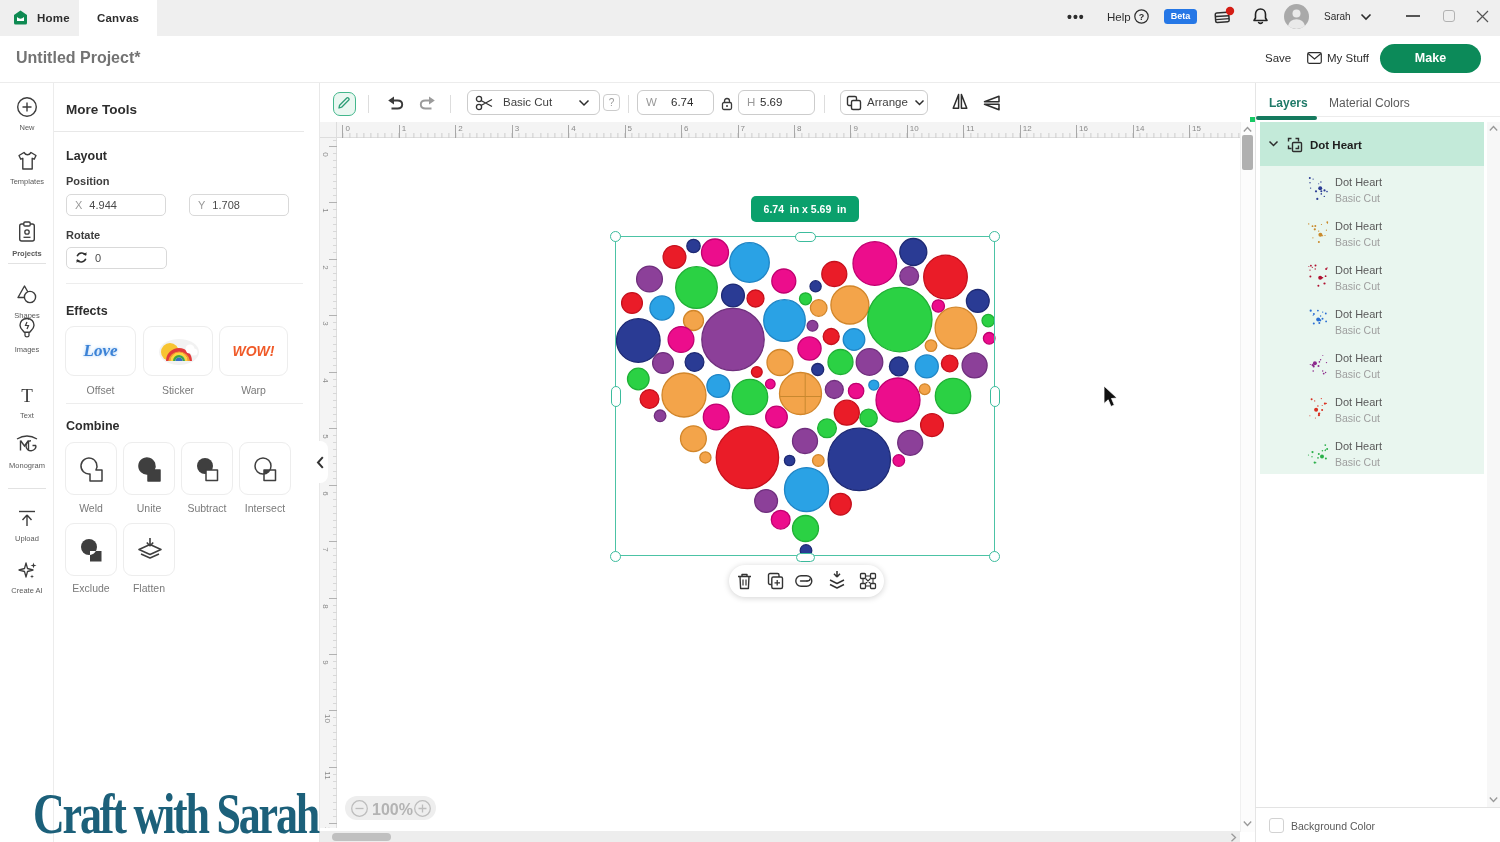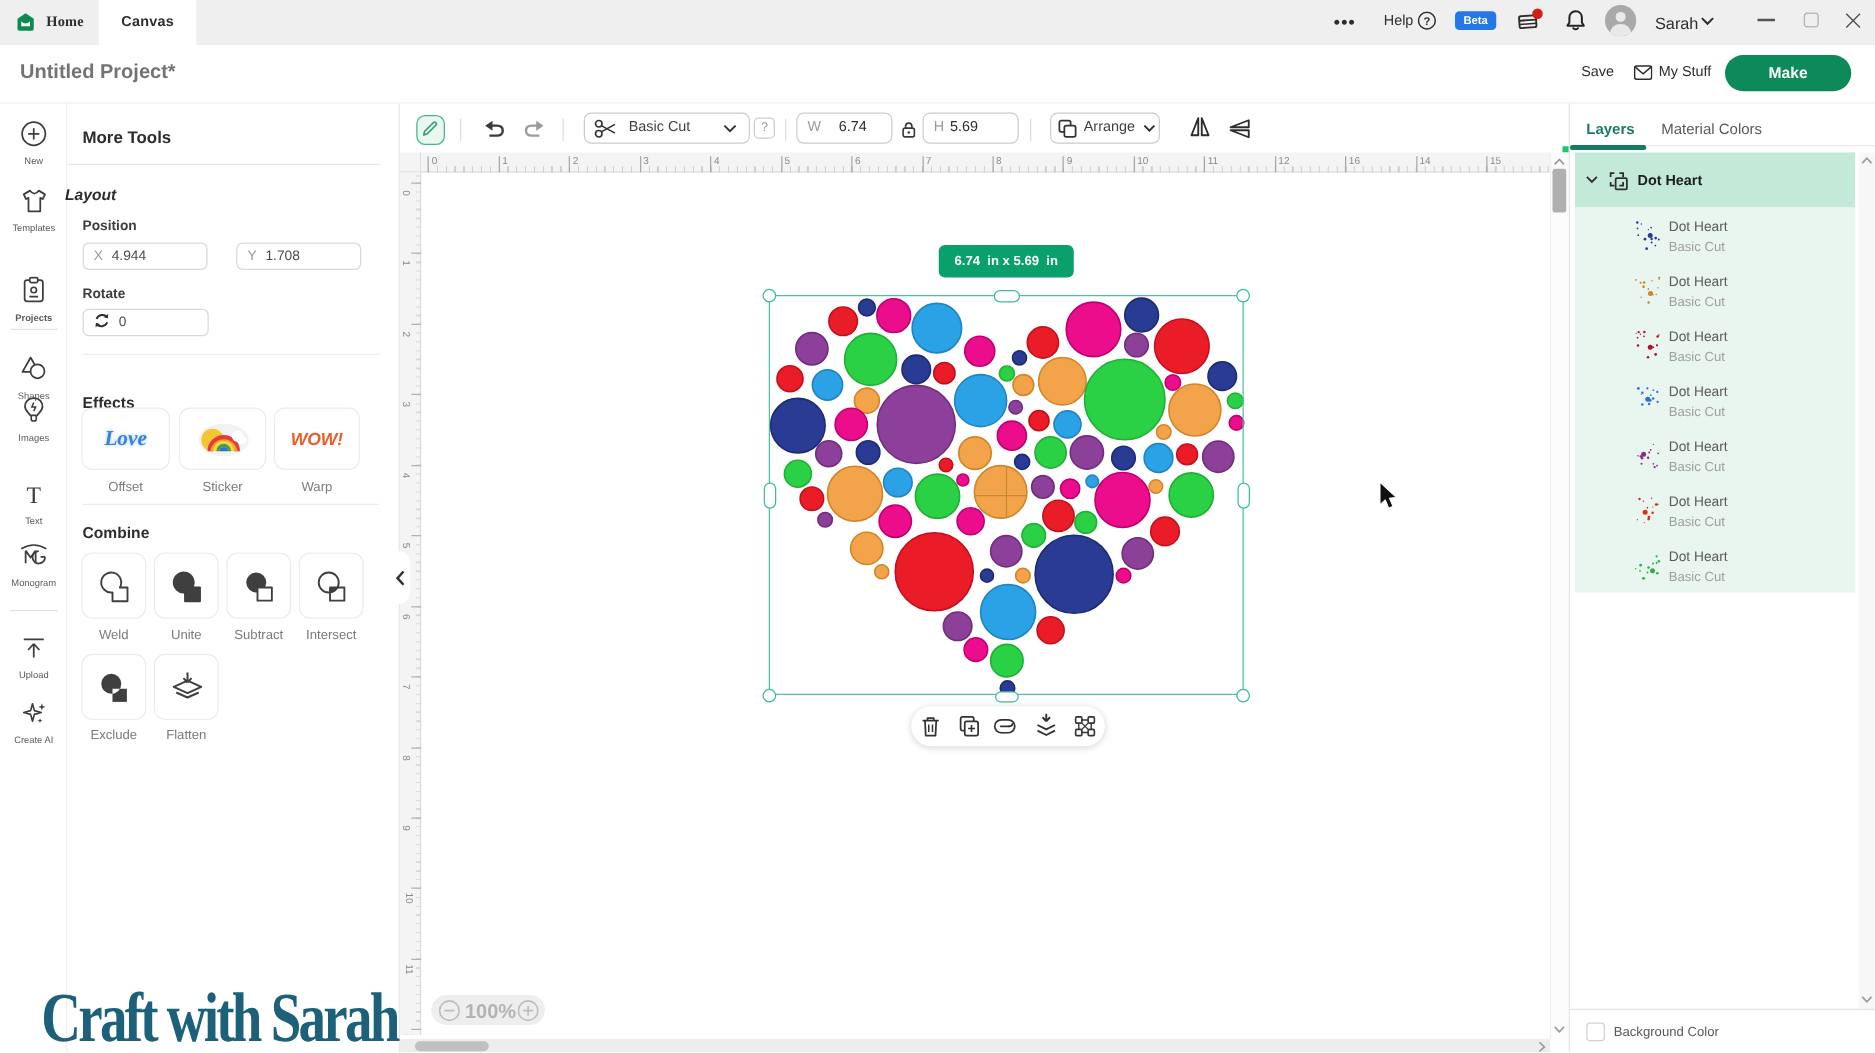--- a/index.html
+++ b/index.html
@@ -39,21 +39,21 @@
 
 #rpanel { left:1255px; top:83px; width:245px; height:759px; background:#fff; border-left:1px solid #e5e5e5; }
 
 .scrolltrack { position:absolute; background:#fbfbfb; }
 </style>
 </head>
 <body>
 
 <div class="abs" id="topbar"></div>
 <div class="abs" id="tab-canvas"></div>
-<div class="abs tbtxt" style="left:37px; top:12px;font-family:Liberation Serif, serif;">Home</div>
+<div class="abs tbtxt" style="left:37px; top:12px;">Home</div>
 <div class="abs tbtxt" style="left:97px; top:12px;">Canvas</div>
 <svg class="abs" style="left:13px; top:10px;" width="15" height="15" viewBox="0 0 15 15">
     <path d="M7.5 0.5 L14 5 L14 13 Q14 14.5 12.5 14.5 L2.5 14.5 Q1 14.5 1 13 L1 5 Z" fill="#0e8a52"></path>
     <path d="M4 7 Q7.5 10.5 11 7 L11 11 L4 11 Z" fill="#ffffff"></path>
   </svg>
 
 <div class="abs" style="left:1067px; top:9px; font-size:14px; color:#2d2d2d; letter-spacing:1px; font-weight:700;">•••</div>
 <div class="abs" style="left:1107px; top:11px; font-size:11.5px; color:#2d2d2d;">Help</div>
 <svg class="abs" style="left:1134px; top:9px;" width="15" height="15" viewBox="0 0 15 15">
     <circle cx="7.5" cy="7.5" r="6.7" fill="none" stroke="#2d2d2d" stroke-width="1.2"></circle>
@@ -70,21 +70,21 @@
   </svg>
 <svg class="abs" style="left:1252px; top:7px;" width="17" height="19" viewBox="0 0 17 19">
     <path d="M8.5 2 C5.4 2 3.5 4.3 3.5 7.2 L3.5 11 L2 13.5 L15 13.5 L13.5 11 L13.5 7.2 C13.5 4.3 11.6 2 8.5 2 Z" fill="none" stroke="#222" stroke-width="1.6" stroke-linejoin="round"></path>
     <path d="M6.6 15.5 Q8.5 17.4 10.4 15.5" fill="none" stroke="#222" stroke-width="1.6" stroke-linecap="round"></path>
   </svg>
 <svg class="abs" style="left:1284px; top:4px;" width="25" height="25" viewBox="0 0 25 25">
     <circle cx="12.5" cy="12.5" r="12.5" fill="#a9a9a9"></circle>
     <circle cx="12.5" cy="9.5" r="4" fill="#e9e9e9"></circle>
     <path d="M4 22 Q5.5 15.2 12.5 15.2 Q19.5 15.2 21 22 Q17 25 12.5 25 Q8 25 4 22 Z" fill="#e9e9e9"></path>
   </svg>
-<div class="abs" style="left:1324px; top:11px; font-size:13px; color:#2d2d2d;text-align:center;">Sarah</div>
+<div class="abs" style="left:1324px; top:11px; font-size:10px; color:#2d2d2d;text-align:center;">Sarah</div>
 <svg class="abs" style="left:1360px; top:13px;" width="12" height="8" viewBox="0 0 12 8">
     <path d="M1.5 1.5 L6 6 L10.5 1.5" fill="none" stroke="#2d2d2d" stroke-width="1.6"></path>
   </svg>
 <div class="abs" style="left:1406px; top:15px; width:14px; height:1.6px; background:#555;"></div>
 <div class="abs" style="left:1443px; top:10px; width:12px; height:12px; border:1.6px solid #b2b2b2; border-radius:3px;"></div>
 <svg class="abs" style="left:1476px; top:10px;" width="13" height="13" viewBox="0 0 13 13">
     <path d="M1 1 L12 12 M12 1 L1 12" stroke="#555" stroke-width="1.2"></path>
   </svg>
 
 <div class="abs" id="bar2"></div>
@@ -136,32 +136,32 @@
     </svg><span class="sidelabel">Upload</span></div>
 <div class="sideitem" style="top:560px;"><svg width="22" height="21" viewBox="0 0 22 21">
       <path d="M10 3 L11.5 8.5 L17 10 L11.5 11.5 L10 17 L8.5 11.5 L3 10 L8.5 8.5 Z" fill="none" stroke="#3d3d3d" stroke-width="1.3" stroke-linejoin="round"></path>
       <path d="M17.5 2.5 L18.2 4.8 L20.5 5.5 L18.2 6.2 L17.5 8.5 L16.8 6.2 L14.5 5.5 L16.8 4.8 Z" fill="#3d3d3d"></path>
       <path d="M16 14.5 L16.5 16 L18 16.5 L16.5 17 L16 18.5 L15.5 17 L14 16.5 L15.5 16 Z" fill="#3d3d3d"></path>
     </svg><span class="sidelabel">Create AI</span></div>
 
 <div class="abs" id="panel"></div>
 <div class="abs ph1" style="left:66px; top:102px;">More Tools</div>
 <div class="abs" style="left:54px; top:131px; width:250px; border-top:1px solid #e8e8e8;"></div>
-<div class="abs ph2" style="left:52px; top:149px;font-style:italic;">Layout</div>
+<div class="abs ph2" style="left:66px; top:149px;">Layout</div>
 <div class="abs plabel" style="left:66px; top:175px;">Position</div>
 <div class="abs pinput" style="left:66px; top:194px; width:100px;">X<b>4.944</b></div>
 <div class="abs pinput" style="left:189px; top:194px; width:100px;">Y<b>1.708</b></div>
 <div class="abs plabel" style="left:66px; top:229px;">Rotate</div>
 <div class="abs pinput" style="left:66px; top:247px; width:101px;"><svg width="13" height="13" viewBox="0 0 13 13" style="vertical-align:-2px;">
       <path d="M11 4.2 A5 5 0 0 0 2.2 5.2 M2 8.8 A5 5 0 0 0 10.8 7.8" fill="none" stroke="#2d2d2d" stroke-width="1.5"></path>
       <path d="M11.6 1.2 L11.2 4.6 L7.9 3.8 Z" fill="#2d2d2d"></path>
       <path d="M1.4 11.8 L1.8 8.4 L5.1 9.2 Z" fill="#2d2d2d"></path>
     </svg><b>0</b></div>
 <div class="abs pdiv" style="top:283px;"></div>
-<div class="abs ph2" style="left:66px; top:315px;">Effects</div>
+<div class="abs ph2" style="left:66px; top:304px;">Effects</div>
 <div class="abs card" style="left:65px; top:326px; width:71px; height:50px; text-align:center;"><span style="font-family:'Liberation Serif',serif; font-style:italic; font-weight:700; font-size:17px; color:#3b82d6; text-shadow:0 0 4px #bcd9f7, 0 0 2px #bcd9f7; line-height:48px;">Love</span></div>
 <div class="abs card" style="left:143px; top:326px; width:70px; height:50px;"><svg width="44" height="30" viewBox="0 0 44 30" style="margin:10px 0 0 13px;">
       <ellipse cx="22" cy="15" rx="20" ry="13" fill="#f2f2f2"></ellipse>
       <circle cx="13" cy="15" r="9" fill="#f7c432"></circle>
       <path d="M9 24 A13 13 0 0 1 35 24 L30.5 24 A8.5 8.5 0 0 0 13.5 24 Z" fill="#e23b3b"></path>
       <path d="M11.2 24 A11 11 0 0 1 33 24 L30.5 24 A8.5 8.5 0 0 0 13.5 24 Z" fill="#f0a030"></path>
       <path d="M13.5 24 A8.5 8.5 0 0 1 30.5 24 L28 24 A6 6 0 0 0 16 24 Z" fill="#ffd43b"></path>
       <path d="M16 24 A6 6 0 0 1 28 24 L25.5 24 A3.5 3.5 0 0 0 18.5 24 Z" fill="#3da544"></path>
       <path d="M18.5 24 A3.5 3.5 0 0 1 25.5 24 Z" fill="#3a6fc4"></path>
       <circle cx="33" cy="12" r="4.5" fill="#fff"></circle>

